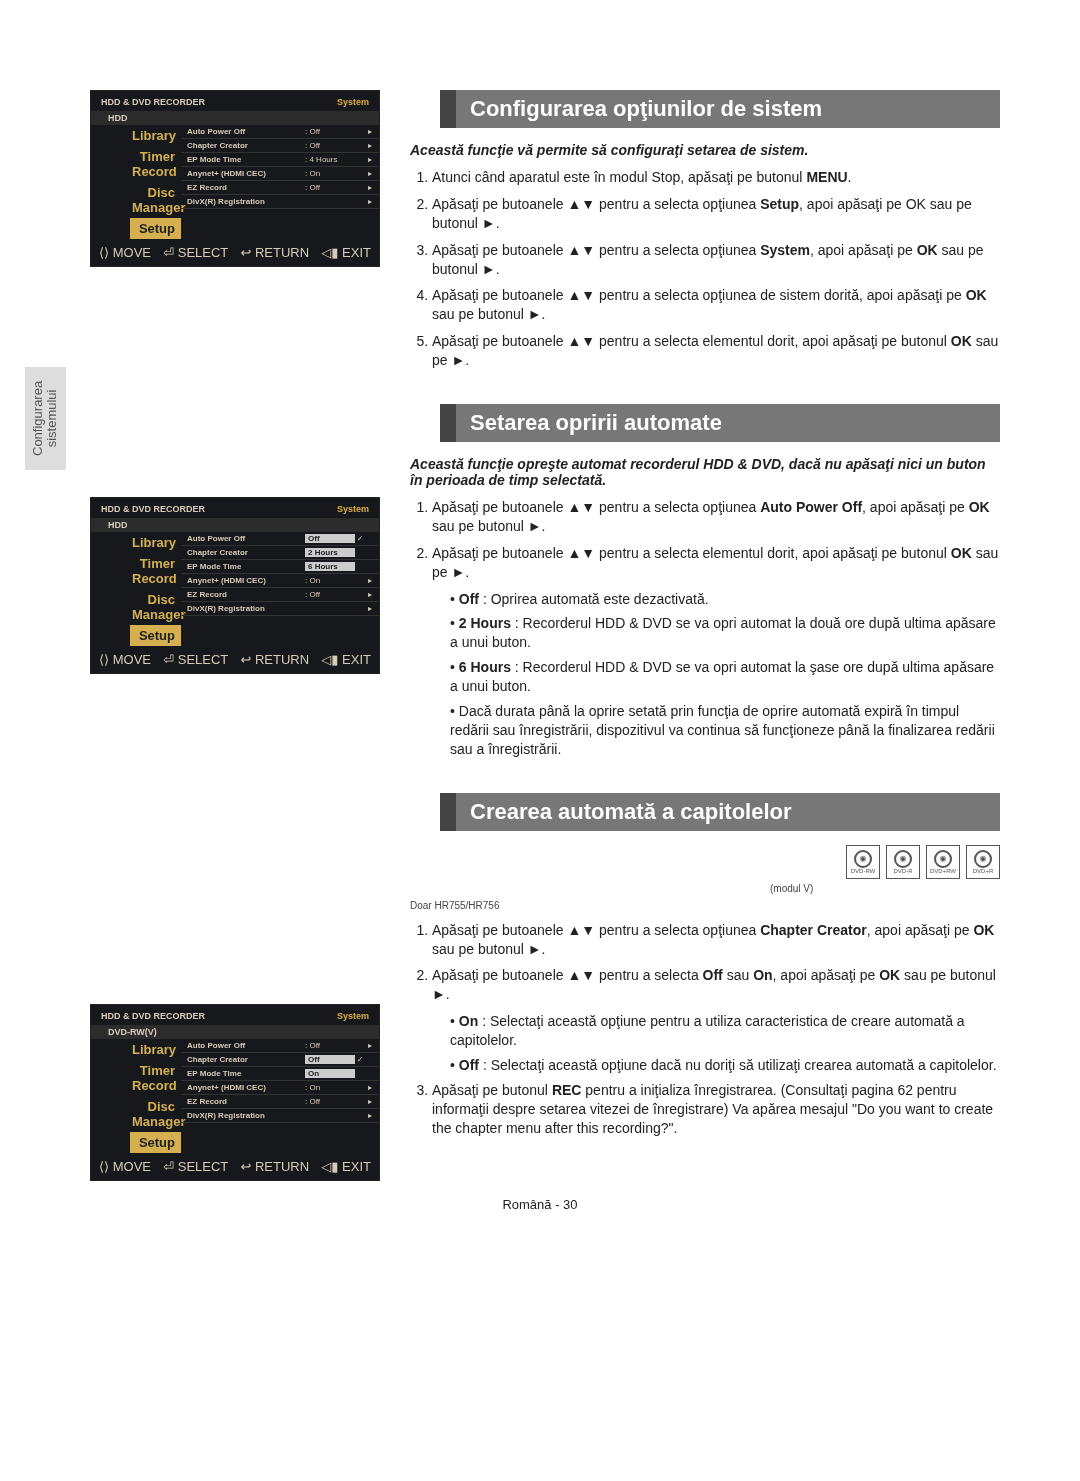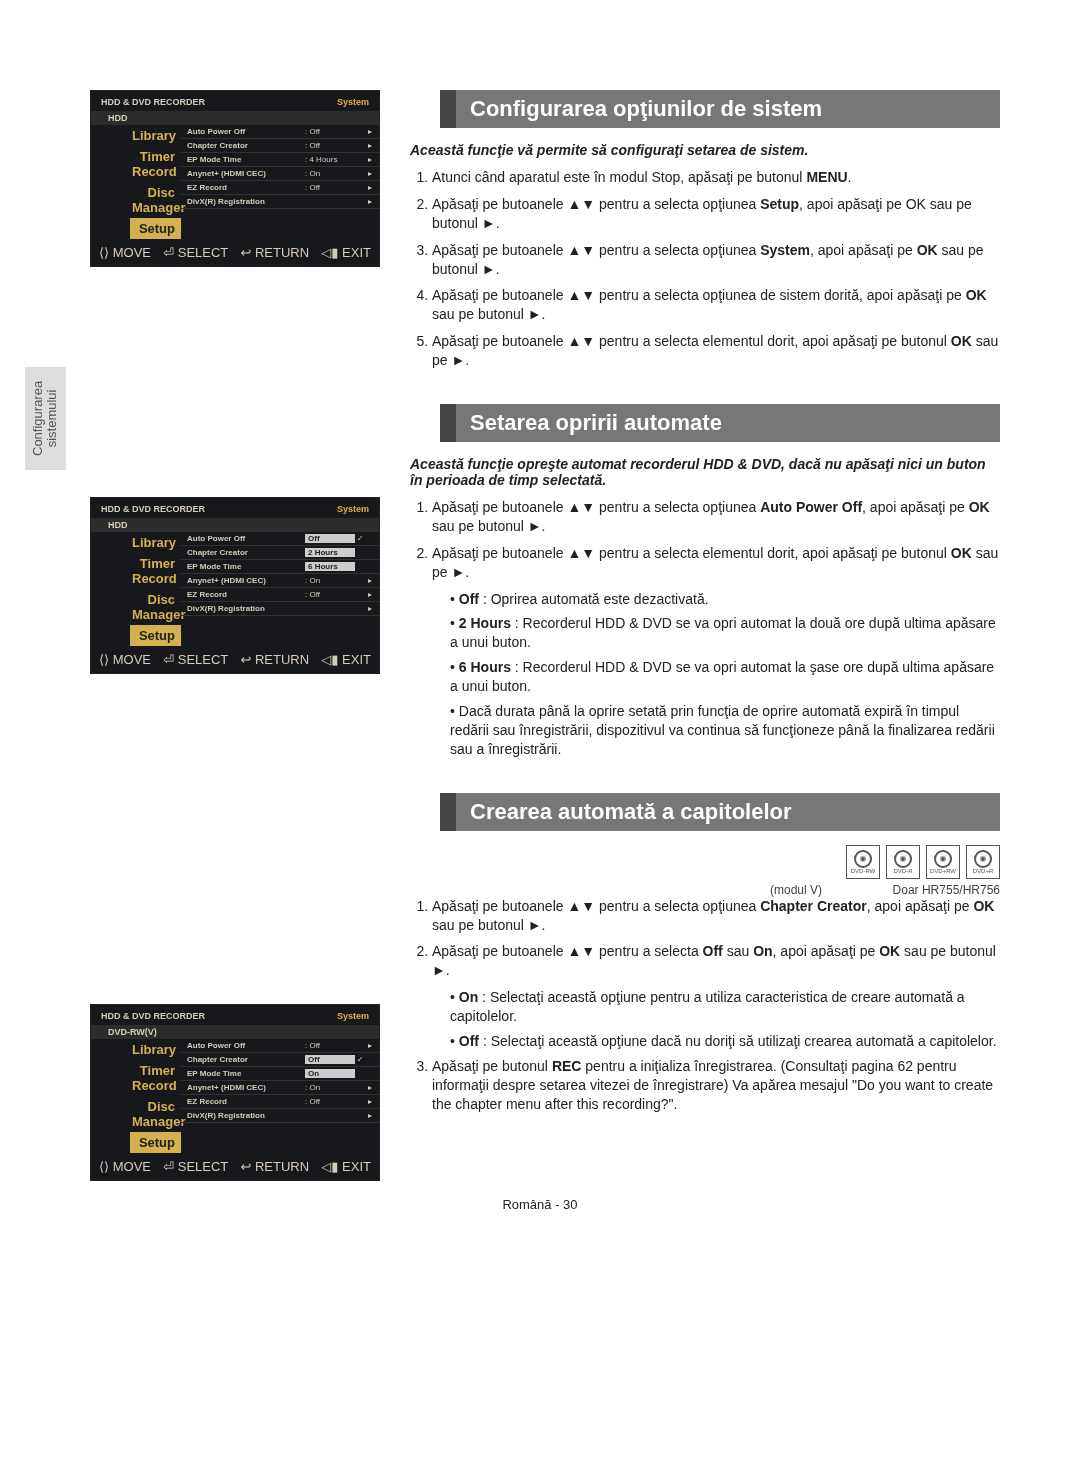--- a/index.html
+++ b/index.html
@@ -34,21 +34,21 @@
   ol.steps li { margin-bottom: 8px; line-height: 1.35; }
   ul.bul { list-style: none; padding-left: 18px; }
   ul.bul li { margin-bottom: 6px; line-height: 1.35; }
   ul.bul li::before { content: "• "; }
   .section { margin-bottom: 34px; }
   .footer { text-align: center; margin-top: 16px; font-size: 13px; }
   .footer b { font-weight: normal; }
   .disc-icons { display:flex; justify-content:flex-end; gap:6px; margin-bottom:4px; }
   .disc { width:34px; height:34px; border:1px solid #555; display:flex; align-items:center; justify-content:center; flex-direction:column; font-size:6px; color:#555; }
   .disc .ring { width:18px; height:18px; border:2px solid #555; border-radius:50%; display:flex; align-items:center; justify-content:center; font-size:8px;}
-  .disc-caps { display:flex; justify-content:flex-end; gap:6px; font-size:12px; color:#444; margin-bottom:0;}
+  .disc-caps { display:flex; justify-content:flex-end; gap:6px; font-size:10px; color:#444; margin-bottom:10px;flex-direction:column;}
   .disc-caps span:first-child { margin-right:auto; margin-left: 360px;}
 </style>
 </head>
 <body>
 
 <div class="page">
 
   <div class="left-col">
     <div class="side-tab">
       <span>Configurarea</span><br>

